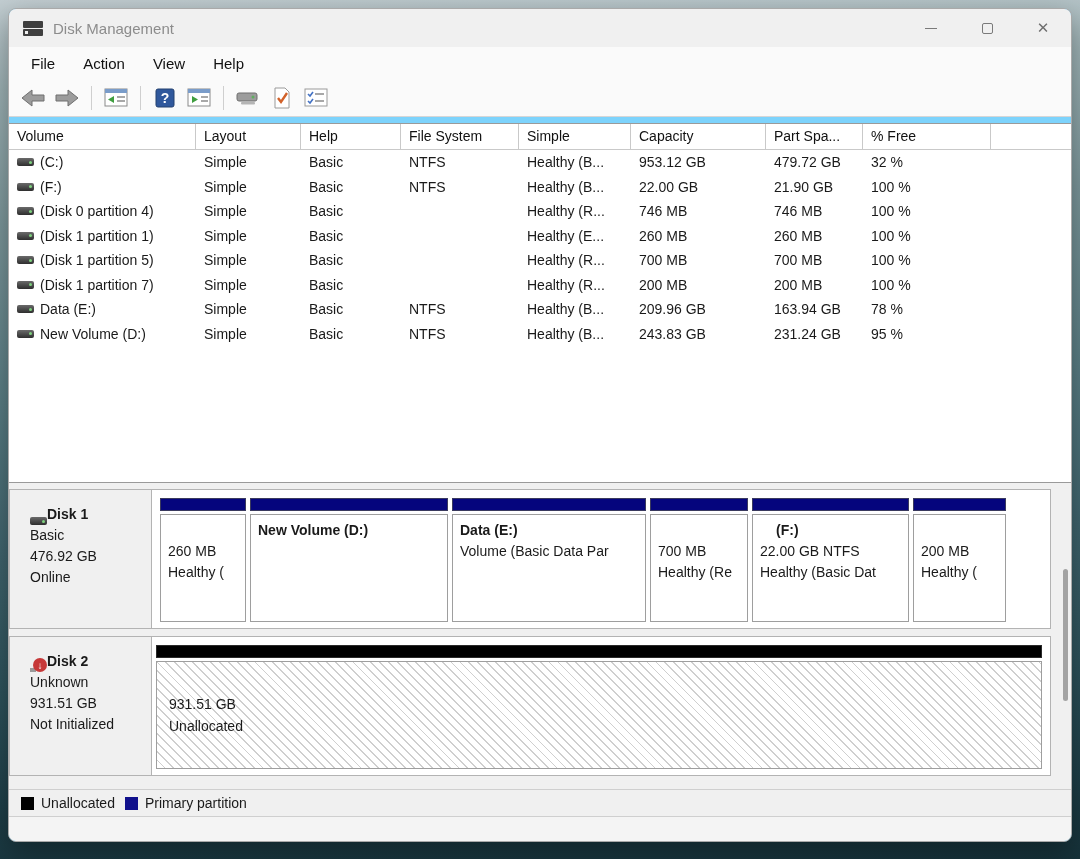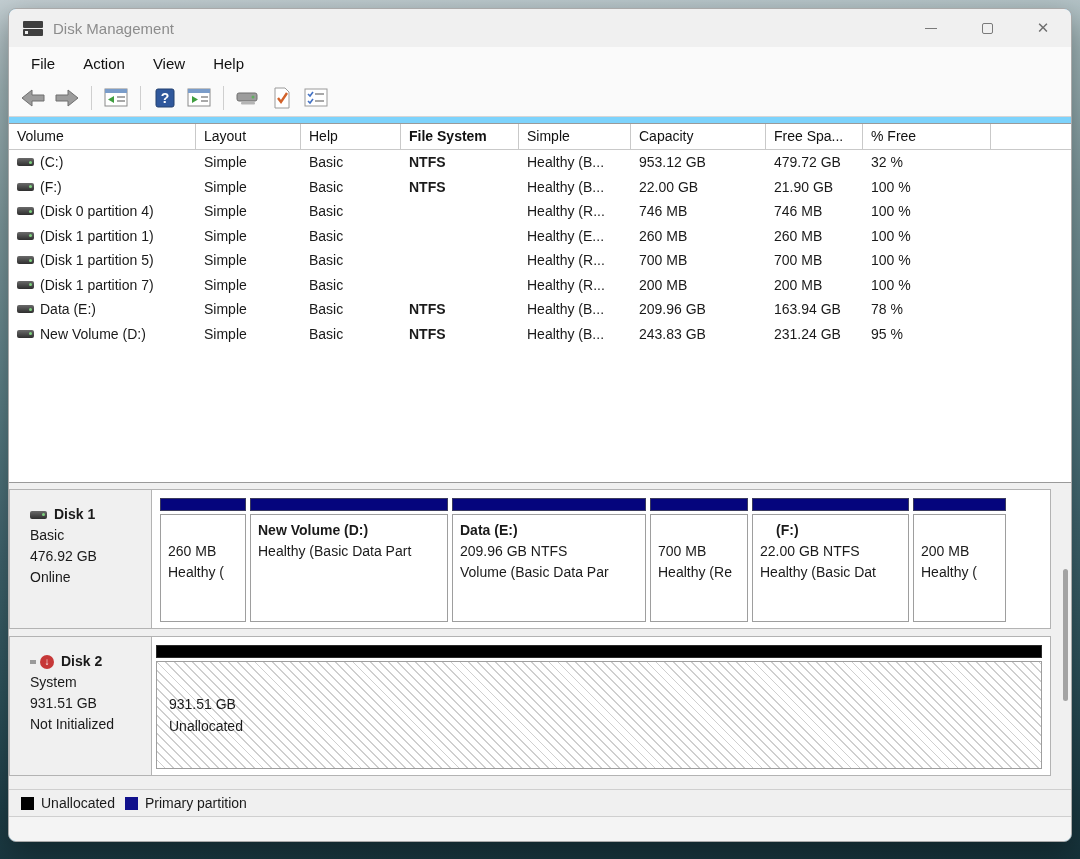--- a/index.html
+++ b/index.html
@@ -31,33 +31,33 @@
   
   .toolbar { position:absolute; left:0; top:70px; right:0; height:38px; background:#fafafa; border-bottom:1px solid #d6d6d6; display:flex; align-items:center; padding-left:10px; gap:6px; }
   .tb-sep { width:1px; height:24px; background:#cfcfcf; margin:0 4px; }
   .tb-icon { width:28px; height:26px; display:flex; align-items:center; justify-content:center; }
   
   .volume-pane { position:absolute; left:0; top:114px; width:1064px; height:360px; background:#fff; border-top:1px solid #9a9a9a; border-bottom:1px solid #9a9a9a; }
   .vt-header { display:flex; height:26px; border-bottom:1px solid #c9c9c9; background:#fff; }
   .vt-h { font-size:14px; color:#111; padding:4px 0 0 8px; border-right:1px solid #c9c9c9; white-space:nowrap; overflow:hidden; }
   .vt-row { display:flex; height:24.5px; align-items:center; }
   .vt-c { font-size:14px; padding-left:8px; white-space:nowrap; overflow:hidden; }
-  .cw0{width:187px;} .cw1{width:105px;} .cw2{width:100px;} .cw3{width:118px;font-weight:bold;}
+  .cw0{width:187px;} .cw1{width:105px;} .cw2{width:100px;} .cw3{width:118px;}
   .cw4{width:112px;} .cw5{width:135px;} .cw6{width:97px;} .cw7{width:128px;} .cw8{flex:1;}
   .vol-cell { display:flex; align-items:center; gap:6px; }
   .hdd-icon { width:17px; height:8px; background:linear-gradient(#6a6a6a,#2e2e2e); border-radius:2px; position:relative; flex:0 0 auto; }
   .hdd-icon::after { content:""; position:absolute; right:2px; top:2.5px; width:3px; height:3px; background:#7ed17e; border-radius:50%; }
   
   .splitter { position:absolute; left:0; top:474px; width:1064px; height:6px; background:#f0f0f0; }
   
   .disk-area { position:absolute; left:0; top:480px; width:1064px; height:300px; background:#f0f0f0; }
   .disk-row { position:absolute; left:0; width:1042px; height:140px; background:#fff; border:1px solid #b3b3b3; display:flex; }
   .disk-row.r1 { top:0px; } .disk-row.r2 { top:147px; }
   .disk-head { width:142px; background:#f0f0f0; border-right:1px solid #b3b3b3; padding:14px 6px 0 20px; font-size:14px; line-height:21px; }
-  .disk-head .dh-title { display:flex; align-items:center; gap:7px; font-weight:bold; }
+  .disk-head .dh-title { display:flex; align-items:flex-end; font-weight:bold; }
   .warn-icon { width:14px; height:14px; border-radius:50%; background:#c63838; color:#fff; font-size:10px; font-weight:bold; display:inline-flex; align-items:center; justify-content:center; flex:0 0 auto; }
   .gray-tick { width:6px; height:4px; background:#9a9a9a; display:inline-block; margin-right:-3px; flex:0 0 auto; }
   .disk-strip { position:relative; flex:1; background:#fff; }
   .part-block { position:absolute; top:8px; height:126px; }
   .part-bar { height:13px; background:#05057d; border:1px solid #3a3a5e; }
   .part-bar.black { background:#000; border-color:#2a2a2a; }
   .part-body { position:absolute; left:0; right:0; top:16px; bottom:2px; background:#fff; border:1px solid #9e9e9e; padding:5px 2px 0 7px; font-size:14px; line-height:21px; white-space:nowrap; overflow:hidden; }
   .part-body .pname { font-weight:bold; min-height:21px; }
   .unalloc-body { position:absolute; left:0; right:0; top:16px; bottom:2px; border:1px solid #9e9e9e; background:repeating-linear-gradient(45deg,#ffffff 0 5px,#cfcfcf 5px 6.3px); display:flex; flex-direction:column; justify-content:center; padding-left:12px; font-size:14px; line-height:22px; }
   .scroll-thumb { position:absolute; right:5px; top:80px; width:5px; height:132px; background:#a3a3a3; border-radius:3px; }
@@ -162,21 +162,21 @@
   </div>
 
   <div class="volume-pane">
     <div class="vt-header">
       <div class="vt-h cw0">Volume</div>
       <div class="vt-h cw1">Layout</div>
       <div class="vt-h cw2">Help</div>
       <div class="vt-h cw3">File System</div>
       <div class="vt-h cw4">Simple</div>
       <div class="vt-h cw5">Capacity</div>
-      <div class="vt-h cw6">Free Spa...</div>
+      <div class="vt-h cw6">Part Spa...</div>
       <div class="vt-h cw7">% Free</div>
       <div class="vt-h cw8"></div>
     </div>
 
     <div class="vt-row">
       <div class="vt-c cw0 vol-cell">
           <span class="hdd-icon"></span>
           <span>(C:)</span>
         </div>
       <div class="vt-c cw1">Simple</div>
@@ -300,28 +300,26 @@
           <div class="part-body">
             <div class="pname"></div>
             <div>260 MB</div>
             <div>Healthy (</div>
           </div>
         </div>
         <div class="part-block" style="left:98px; width:198px;">
           <div class="part-bar"></div>
           <div class="part-body">
             <div class="pname">New Volume  (D:)</div>
-            <div>Healthy (Basic Data Part</div>
           </div>
         </div>
         <div class="part-block" style="left:300px; width:194px;">
           <div class="part-bar"></div>
           <div class="part-body">
             <div class="pname">Data  (E:)</div>
-            <div>209.96 GB NTFS</div>
             <div>Volume (Basic Data Par</div>
           </div>
         </div>
         <div class="part-block" style="left:498px; width:98px;">
           <div class="part-bar"></div>
           <div class="part-body">
             <div class="pname"></div>
             <div>700 MB</div>
             <div>Healthy (Re</div>
           </div>
@@ -345,21 +343,21 @@
       </div>
     </div>
 
     <div class="disk-row r2">
       <div class="disk-head">
         <div class="dh-title">
             <span class="gray-tick"></span>
             <span class="warn-icon">↓</span>
             <span>Disk 2</span>
           </div>
-        <div>System</div>
+        <div>Unknown</div>
         <div>931.51 GB</div>
         <div>Not Initialized</div>
       </div>
       <div class="disk-strip">
         <div class="part-block" style="left:4px; right:8px;">
           <div class="part-bar black"></div>
           <div class="unalloc-body">
             <div>931.51 GB</div>
             <div>Unallocated</div>
           </div>

